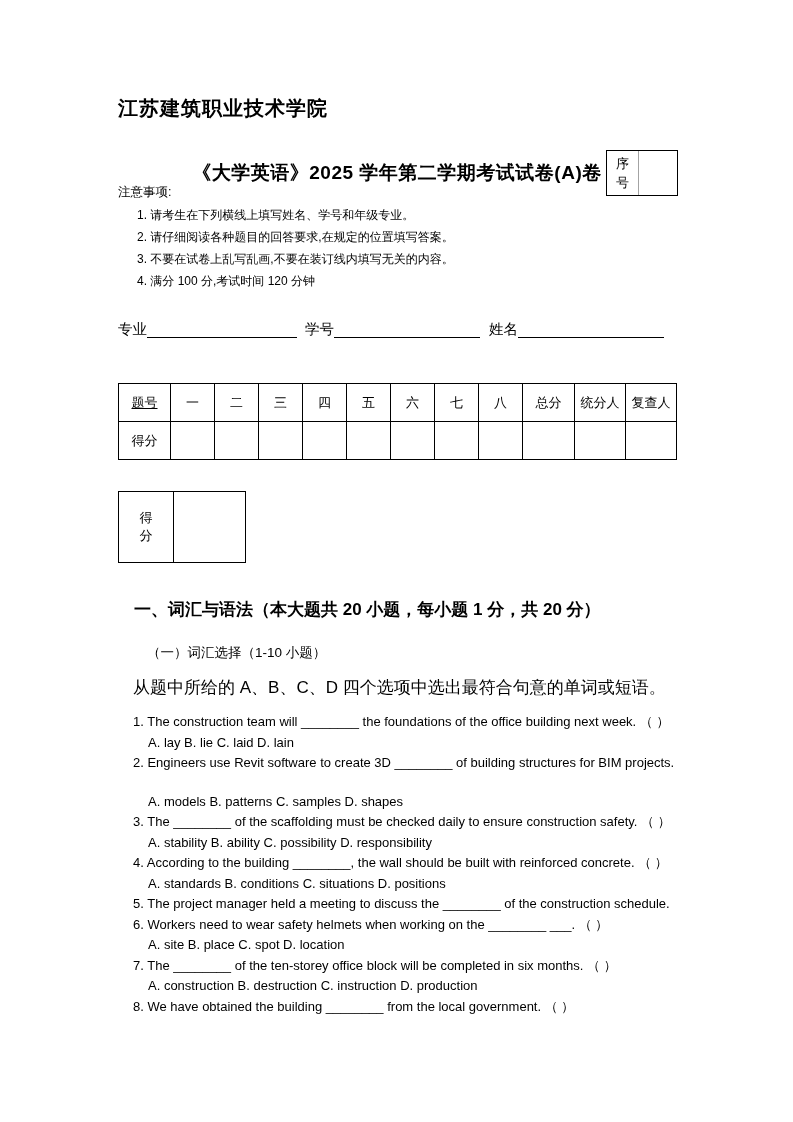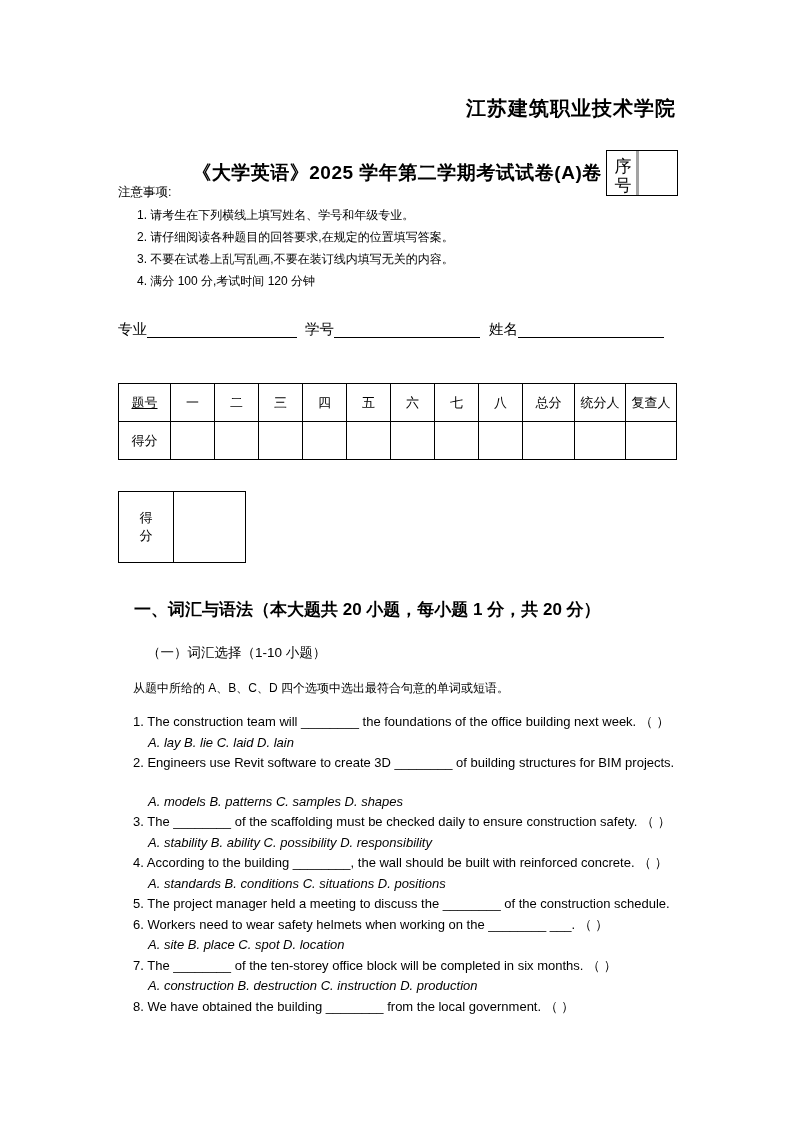--- a/index.html
+++ b/index.html
@@ -11,36 +11,36 @@
   }
   .page {
     position: relative;
     width: 793px; height: 1122px;
     padding: 95px 117px 0 118px;
     overflow: hidden;
     background: #ffffff;
   }
   h1.school {
     margin: 0; font-size: 20px; font-weight: bold;
-    text-align: right; letter-spacing: 1px;
+    text-align: left; letter-spacing: 1px;
     font-family: "Liberation Sans", sans-serif;
   }
   .title-row { position: relative; margin-top: 38px; height: 24px; }
   h2.exam-title {
     margin: 0; font-size: 19px; font-weight: bold;
     text-align: center; letter-spacing: 0.5px;
   }
   .serial-box {
     position: absolute; right: -2px; top: -10px;
     display: flex; border: 1px solid #000; height: 46px; background: #fff;
   }
   .serial-label {
-    width: 32px; border-right: 3px solid #a3a3a3;
-    display: flex; align-items: flex-end; justify-content: center;
-    font-size: 17px;
+    width: 32px; border-right: 1px solid #a3a3a3;
+    display: flex; align-items: center; justify-content: center;
+    font-size: 13px;
   }
   .serial-label span {
     display: inline-block; width: 14px; word-break: break-all;
     line-height: 19px; text-align: center;
   }
   .serial-value { width: 38px; }
   .notes { }
   .notes-title { font-size: 12.5px; line-height: 16px; }
   .note-item { padding-left: 19px; margin-top: 8px; font-size: 12px; line-height: 14px; }
   .student-line { margin-top: 32px; font-size: 14.5px; display: flex; align-items: flex-end; }
@@ -57,24 +57,24 @@
     border: 1px solid #000; height: 38px;
     text-align: center; font-size: 13px; padding: 0;
   }
   .qnum-underline { text-decoration: underline; }
   table.score-box { border-collapse: collapse; margin-top: 31px; }
   table.score-box td { border: 1px solid #000; height: 32px; font-size: 13px; padding: 17px; }
   .sb-label { width: 55px; text-align: center; }
   .sb-value { width: 72px; }
   .section-title { margin: 36px 0 0 16px; font-size: 17px; font-weight: bold; line-height: 22px; }
   .subsection-title { margin: 23px 0 0 29px; font-size: 13.5px; font-weight: normal; line-height: 18px; }
-  .instruction { margin: 17px 0 0 15px; font-size: 12px; line-height: 18px; }
+  .instruction { margin: 17px 0 0 15px; font-size: 17px; line-height: 18px; }
   .questions { margin: 15px 0 0 15px; font-size: 13px; }
   .question .stem { line-height: 20.5px; }
-  .question .options { line-height: 20.5px; padding-left: 15px; font-style: italic; }
+  .question .options { line-height: 20.5px; padding-left: 15px; }
   .question .options.gap { margin-top: 18px; }
   .question .options:empty { display: none; }
 </style>
 </head>
 <body>
 
 <div class="page">
 
   <h1 class="school">江苏建筑职业技术学院</h1>
 

